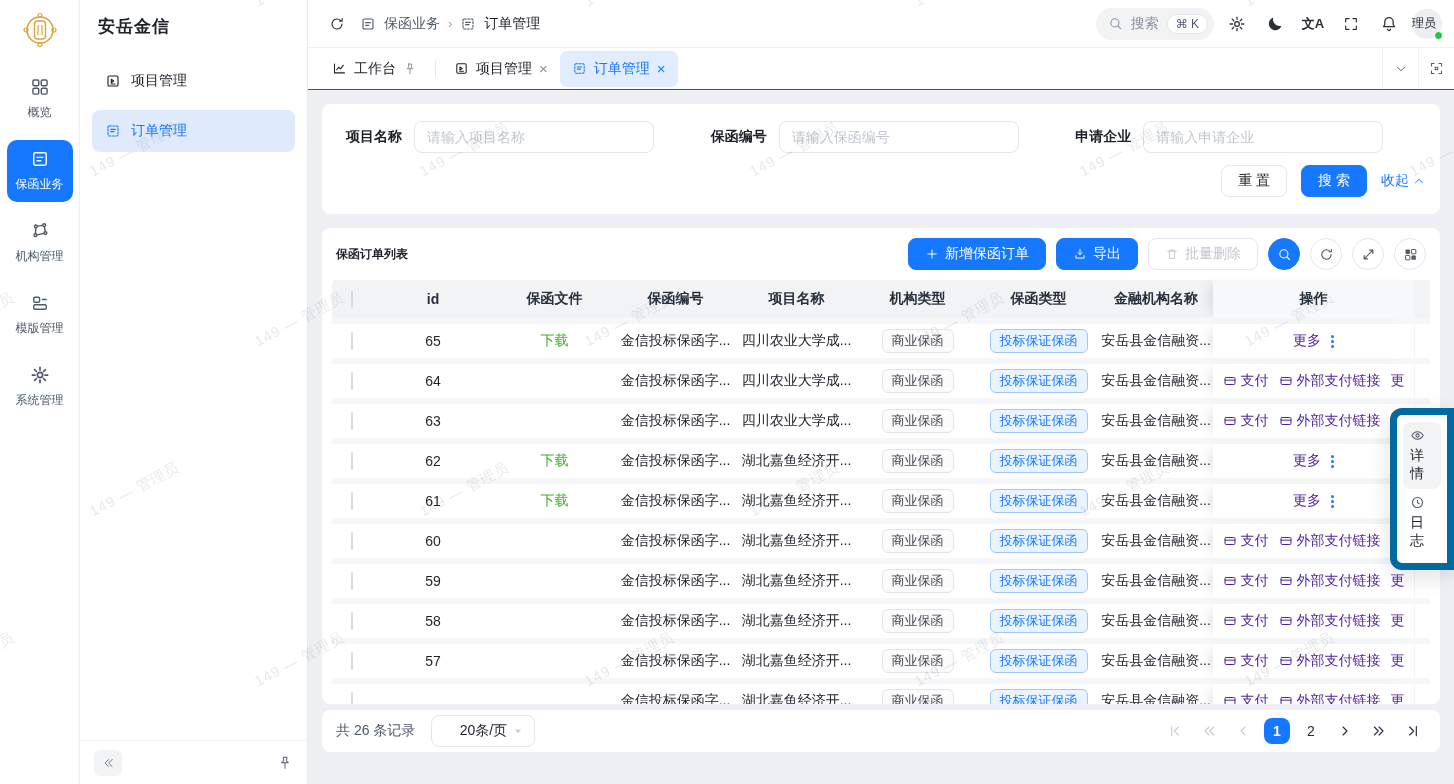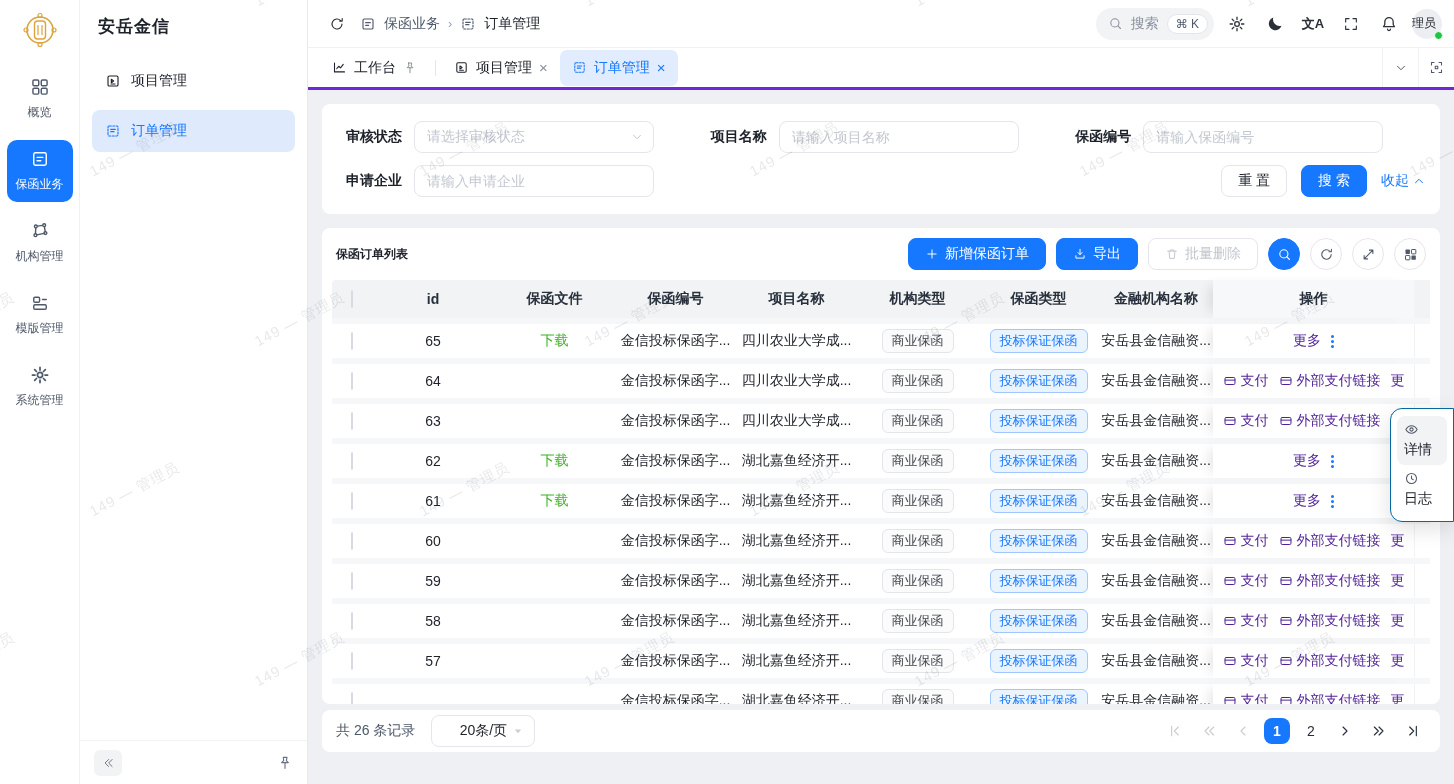--- a/index.html
+++ b/index.html
@@ -31,21 +31,21 @@
 .crumb { display:flex; align-items:center; gap:8px; color:#4e5969; }
 .crumb .sep { color:#9aa2af; font-size:13px; }
 .crumb .last { color:#1d2129; }
 .iconbtn { width:30px; height:30px; border-radius:8px; display:flex; align-items:center; justify-content:center; color:#2b2f36; cursor:pointer; }
 .spacer { flex:1; }
 .search-pill { height:32px; background:#f2f3f5; border-radius:16px; display:flex; align-items:center; gap:8px; padding:0 6px 0 12px; color:#8a919f; cursor:pointer; }
 .kbd { background:#fff; border:1px solid #e5e6eb; border-radius:12px; padding:2px 8px; font-size:12px; color:#4e5969; }
 .avatar { position:relative; width:30px; height:30px; border-radius:50%; background:#eceef1; display:flex; align-items:center; justify-content:flex-start; font-size:12px; color:#1d2129; cursor:pointer; flex:none; }
 .avatar .dot { position:absolute; right:-1px; bottom:-1px; width:9px; height:9px; border-radius:50%; background:#23c343; border:1.5px solid #fff; }
 
-.tabbar { height:42px; background:#fff; border-bottom:3px solid #6d28d9; display:flex; align-items:center; padding-left:12px; flex:none; }
+.tabbar { height:42px; background:#fff; border-bottom:1px solid #6d28d9; display:flex; align-items:center; padding-left:12px; flex:none; }
 .tab { display:flex; align-items:center; gap:7px; padding:0 12px; height:36px; border-radius:7px; color:#1d2129; cursor:pointer; }
 .tab .x { color:#86909c; font-size:15px; line-height:1; }
 .tab.active { background:#e1ecff; color:#1677ff; }
 .tab.active .x { color:#1677ff; }
 .tab-sep { width:1px; height:16px; background:#e5e6eb; margin:0 6px; }
 .tabbar-right { margin-left:auto; display:flex; align-items:stretch; height:100%; }
 .tb-btn { width:36px; display:flex; align-items:center; justify-content:center; border-left:1px solid #f0f1f3; color:#4e5969; cursor:pointer; }
 
 .content { flex:1; padding:14px; position:relative; overflow:hidden; }
 .card { background:#fff; border-radius:8px; }
@@ -85,21 +85,21 @@
 .cb { width:14px; height:14px; border:1px solid #d7dae0; border-radius:3px; background:#fbfcfd; margin:0 auto; cursor:pointer; }
 .file-link { color:#42b029; cursor:pointer; }
 .tag { display:inline-block; padding:2px 9px; font-size:13px; border-radius:6px; line-height:18px; }
 .tag-gray { color:#42464d; background:#fbfbfc; border:1px solid #e3e5e9; }
 .tag-blue { color:#1677ff; background:#eaf4ff; border:1px solid #9fc6ff; }
 .op-link { color:#4c1d95; display:inline-flex; align-items:center; gap:4px; cursor:pointer; white-space:nowrap; }
 .dots { display:inline-flex; flex-direction:column; gap:2px; cursor:pointer; }
 .dots i { width:3px; height:3px; border-radius:50%; background:#1677ff; }
 
 
-.popup { position:absolute; right:0; top:408px; width:64px; background:#fff; border-radius:12px 0 0 12px; box-shadow:0 6px 22px rgba(0,0,0,.13); border:1px solid #0369a1; padding:7px 6px; z-index:60; }
+.popup { position:absolute; right:0; top:408px; width:64px; background:#fff; border-radius:12px 0 0 12px; box-shadow:0 6px 22px rgba(0,0,0,.13); border:7px solid #0369a1; padding:7px 6px; z-index:60; }
 .popup-item { display:flex; flex-direction:column; gap:4px; padding:6px 7px; border-radius:8px; color:#1d2129; cursor:pointer; }
 .popup-item.hover { background:#f2f3f5; }
 .popup-item svg { color:#4e5969; }
 
 
 .footer-bar { margin-top:6px; height:42px; display:flex; align-items:center; padding:0 14px; }
 .total { color:#4e5969; }
 .psize { position:relative; margin-left:16px; width:104px; height:32px; border:1px solid #e5e6eb; border-radius:8px; display:flex; align-items:center; justify-content:center; cursor:pointer; }
 .psize .caret { position:absolute; right:9px; color:#c9cdd4; }
 .pager { margin-left:auto; display:flex; align-items:center; gap:8px; }
@@ -302,29 +302,20 @@
             <path d="M4 8V4h4M16 4h4v4M20 16v4h-4M8 20H4v-4"></path>
             <rect x="10" y="10" width="4" height="4"></rect>
           </svg>
       </div>
     </div>
   </div>
 
   <div class="content">
 
     <section class="card filter-card">
-      <div class="f-field">
-        <label class="f-label">审核状态</label>
-        <div class="control">
-          <span>请选择审核状态</span>
-          <svg class="ic i14 caret" viewBox="0 0 24 24">
-              <path d="M6 9l6 6 6-6"></path>
-            </svg>
-        </div>
-      </div>
       <div class="f-field">
         <label class="f-label">项目名称</label>
         <div class="control">
           <input placeholder="请输入项目名称" style="">
         </div>
       </div>
       <div class="f-field">
         <label class="f-label">保函编号</label>
         <div class="control">
           <input placeholder="请输入保函编号" style="">

